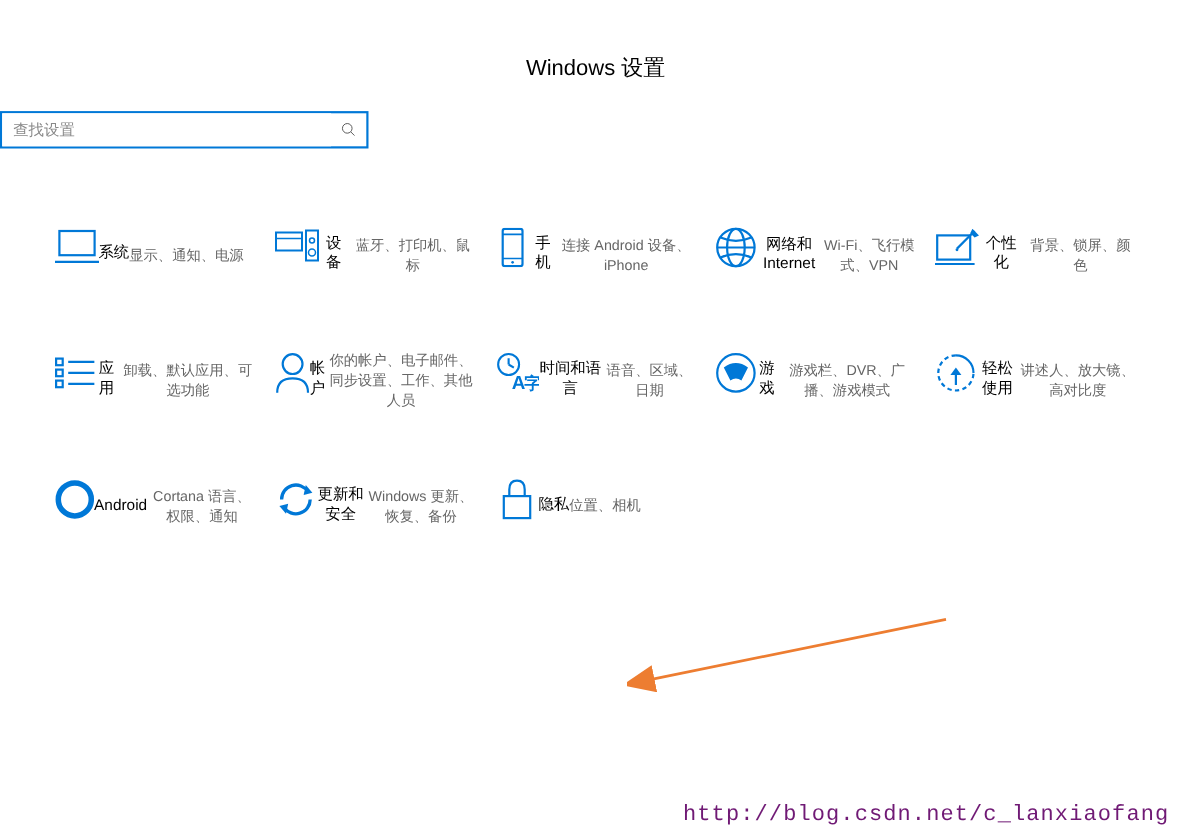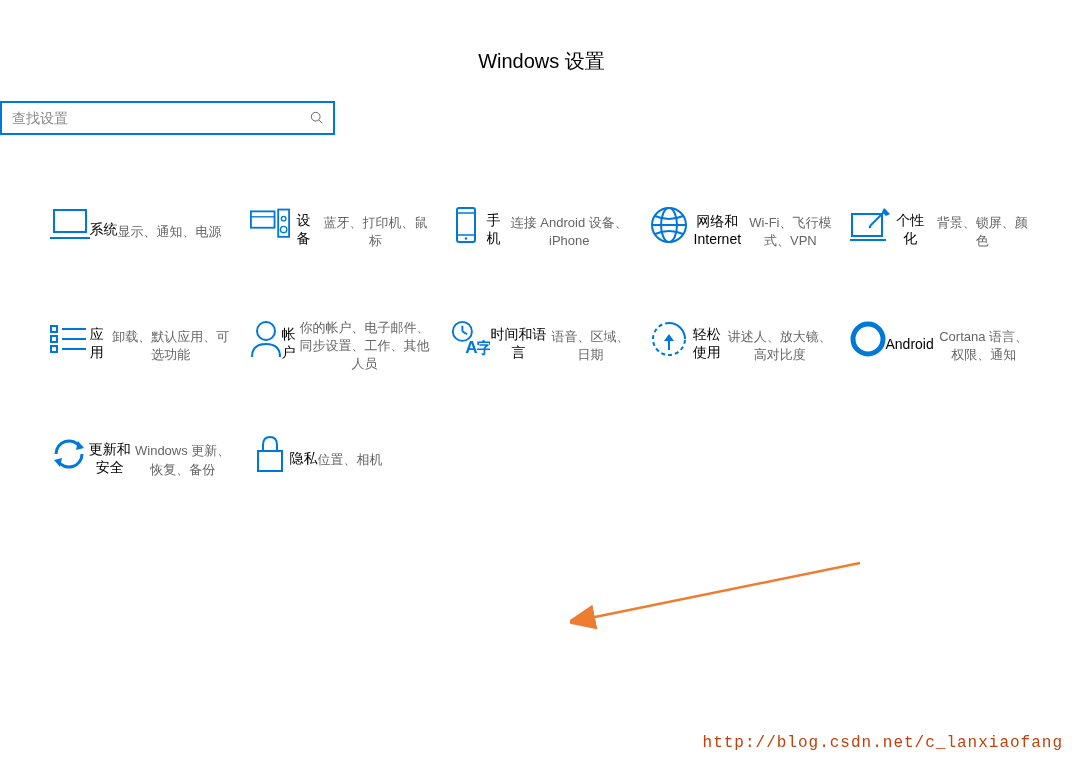--- a/index.html
+++ b/index.html
@@ -85,23 +85,23 @@
     .arrow {
       position: absolute;
       top: 558px;
       left: 570px;
       pointer-events: none;
     }
     .watermark {
       position: absolute;
       bottom: 12px;
       right: 20px;
-      color: #c2410c;
+      color: #701a75;
       font-family: "Courier New", monospace;
-      font-size: 16px;
+      font-size: 20px;
       letter-spacing: 1px;
     }
     svg { display: block; }
   </style>
 </head>
 <body>
 
 <h1 class="page-title">Windows 设置</h1>
 
 <div class="search-wrap">
@@ -217,20 +217,30 @@
           <line x1="13" y1="5" x2="13" y2="11" stroke="#0078d7" stroke-width="2"></line>
           <line x1="13" y1="11" x2="18" y2="14" stroke="#0078d7" stroke-width="2"></line>
           <text x="16" y="34" font-size="18" font-weight="bold" fill="#0078d7" font-family="Arial">A</text>
           <text x="28" y="34" font-size="16" font-weight="bold" fill="#0078d7" font-family="Microsoft YaHei">字</text>
         </svg>
     </div>
     <div class="tile-title">时间和语言</div>
     <div class="tile-desc">语音、区域、日期</div>
   </div>
 
+  <div class="tile">
+    <div class="tile-icon">
+      <svg width="38" height="38" viewBox="0 0 38 38">
+          <circle cx="19" cy="19" r="17" fill="none" stroke="#0078d7" stroke-width="2"></circle>
+          <path d="M8 14 Q19 6 30 14 L24 26 Q19 22 14 26 Z" fill="#0078d7"></path>
+        </svg>
+    </div>
+    <div class="tile-title">游戏</div>
+    <div class="tile-desc">游戏栏、DVR、广播、游戏模式</div>
+  </div>
 
   <div class="tile">
     <div class="tile-icon">
       <svg width="38" height="38" viewBox="0 0 38 38">
           <path d="M19 3 A16 16 0 1 0 35 19" fill="none" stroke="#0078d7" stroke-width="2" stroke-dasharray="4 3"></path>
           <path d="M19 3 A16 16 0 0 1 35 19" fill="none" stroke="#0078d7" stroke-width="2"></path>
           <polygon points="19,14 14,21 24,21" fill="#0078d7"></polygon>
           <line x1="19" y1="19" x2="19" y2="30" stroke="#0078d7" stroke-width="2"></line>
         </svg>
     </div>

